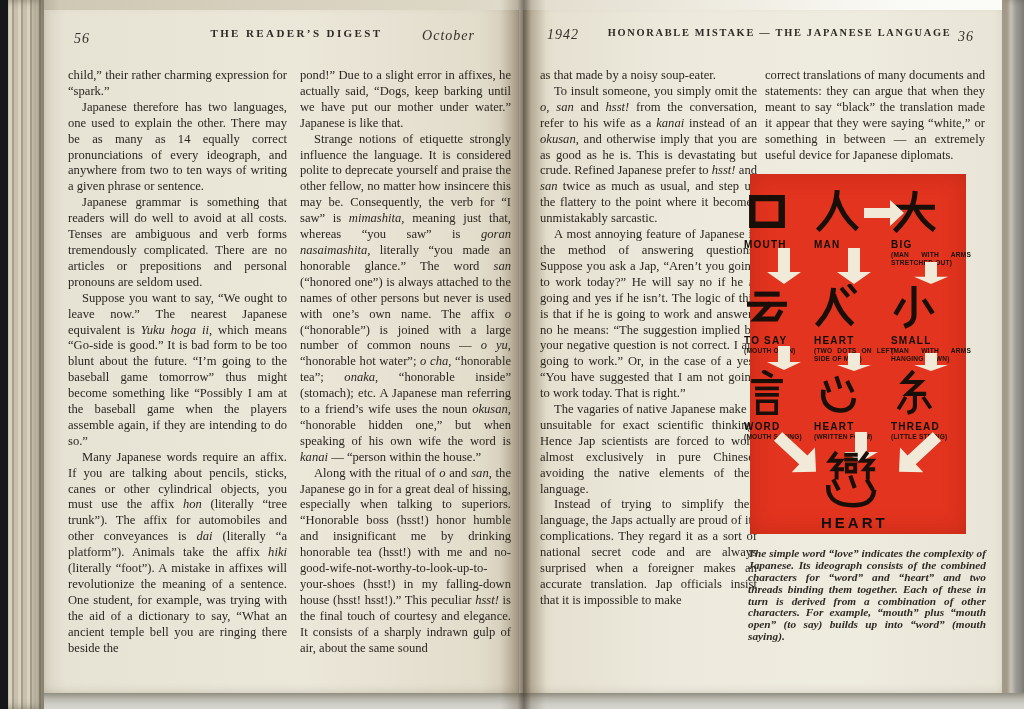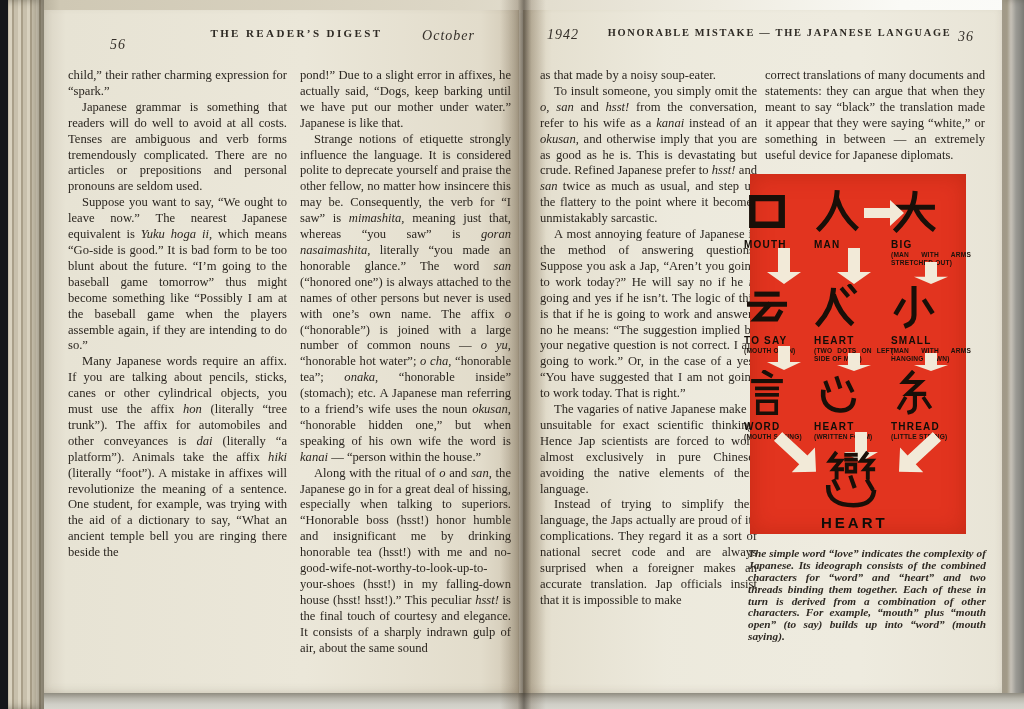--- a/index.html
+++ b/index.html
@@ -28,21 +28,21 @@
   #page-right{left:523px;width:481px;
     background:linear-gradient(90deg,#cdc4ae 0,#e5e0d0 6%,#edeaddf0 30%,#eeebdf 70%,#e8e4d6 100%);
     box-shadow:inset 0 -6px 10px rgba(90,80,60,.2);}
   .gutter{position:absolute;left:500px;top:0;width:46px;height:709px;z-index:5;pointer-events:none;
     background:linear-gradient(90deg,rgba(70,55,35,0) 0,rgba(80,62,40,.28) 38%,rgba(35,26,16,.55) 52%,rgba(90,72,50,.25) 68%,rgba(90,72,50,0) 100%);}
   
   .pg-header{position:absolute;top:17px;left:0;right:0;height:18px;}
   .folio{position:absolute;font-style:italic;font-size:14px;letter-spacing:1px;color:#35302a;}
   .running-title{position:absolute;left:0;right:0;text-align:center;font-size:11px;font-weight:700;
     letter-spacing:2.4px;color:#2e2a24;margin-left:32px;}
-  #page-left .folio.l{left:32px;top:10px;margin-left:36px;}
+  #page-left .folio.l{left:32px;top:4px;}
   #page-left .folio.r{right:44px;top:1px;}
   #page-right .folio.l{left:24px;top:0;}
   #page-right .folio.r{right:30px;top:2px;font-style:italic;}
   
   .cols{position:absolute;top:42px;left:0;right:0;display:flex;margin-top:16px;}
   #page-left .cols{padding:0 8px 0 26px;gap:13px;}
   #page-right .cols{padding:0 19px 0 17px;gap:8px;}
   .col{font-size:12.6px;line-height:15.9px;text-align:justify;color:#2b2620;}
   #page-left .col1{width:219px;}  #page-left .col2{width:211px;}
   #page-right .col1{width:218px;} #page-right .col2{width:220px;}
@@ -76,20 +76,21 @@
 
   <div class="page" id="page-left">
     <div class="pg-header">
       <span class="folio l">56</span>
       <div class="running-title">THE READER’S DIGEST</div>
       <span class="folio r">October</span>
     </div>
     <div class="cols">
       <div class="col col1">
           <p class="cont">child,” their rather charming expression for “spark.”</p>
+          <p>Japanese therefore has two languages, one used to explain the other. There may be as many as 14 equally correct pronunciations of every ideograph, and anywhere from two to ten ways of writing a given phrase or sentence.</p>
           <p>Japanese grammar is something that readers will do well to avoid at all costs. Tenses are ambiguous and verb forms tremendously complicated. There are no articles or prepositions and personal pronouns are seldom used.</p>
           <p>Suppose you want to say, “We ought to leave now.” The nearest Japanese equivalent is <i>Yuku hoga ii</i>, which means “Go-side is good.” It is bad form to be too blunt about the future. “I’m going to the baseball game tomorrow” thus might become something like “Possibly I am at the baseball game when the players assemble again, if they are intending to do so.”</p>
           <p>Many Japanese words require an affix. If you are talking about pencils, sticks, canes or other cylindrical objects, you must use the affix <i>hon</i> (literally “tree trunk”). The affix for automobiles and other conveyances is <i>dai</i> (literally “a platform”). Animals take the affix <i>hiki</i> (literally “foot”). A mistake in affixes will revolutionize the meaning of a sentence. One student, for example, was trying with the aid of a dictionary to say, “What an ancient temple bell you are ringing there beside the</p>
         </div>
       <div class="col col2">
           <p class="cont">pond!” Due to a slight error in affixes, he actually said, “Dogs, keep barking until we have put our mother under water.” Japanese is like that.</p>
           <p>Strange notions of etiquette strongly influence the language. It is considered polite to deprecate yourself and praise the other fellow, no matter how insincere this may be. Consequently, the verb for “I saw” is <i>mimashita</i>, meaning just that, whereas “you saw” is <i>goran nasaimashita</i>, literally “you made an honorable glance.” The word <i>san</i> (“honored one”) is always attached to the names of other persons but never is used with one’s own name. The affix <i>o</i> (“honorable”) is joined with a large number of common nouns — <i>o yu</i>, “honorable hot water”; <i>o cha</i>, “honorable tea”; <i>onaka</i>, “honorable inside” (stomach); etc. A Japanese man referring to a friend’s wife uses the noun <i>okusan</i>, “honorable hidden one,” but when speaking of his own wife the word is <i>kanai</i> — “person within the house.”</p>
           <p>Along with the ritual of <i>o</i> and <i>san</i>, the Japanese go in for a great deal of hissing, especially when talking to superiors. “Honorable boss (hsst!) honor humble and insignificant me by drinking honorable tea (hsst!) with me and no-good-wife-not-worthy-to-look-up-to-your-shoes (hsst!) in my falling-down house (hsst! hsst!).” This peculiar <i>hsst!</i> is the final touch of courtesy and elegance. It consists of a sharply indrawn gulp of air, about the same sound</p>
         </div>
     </div>

